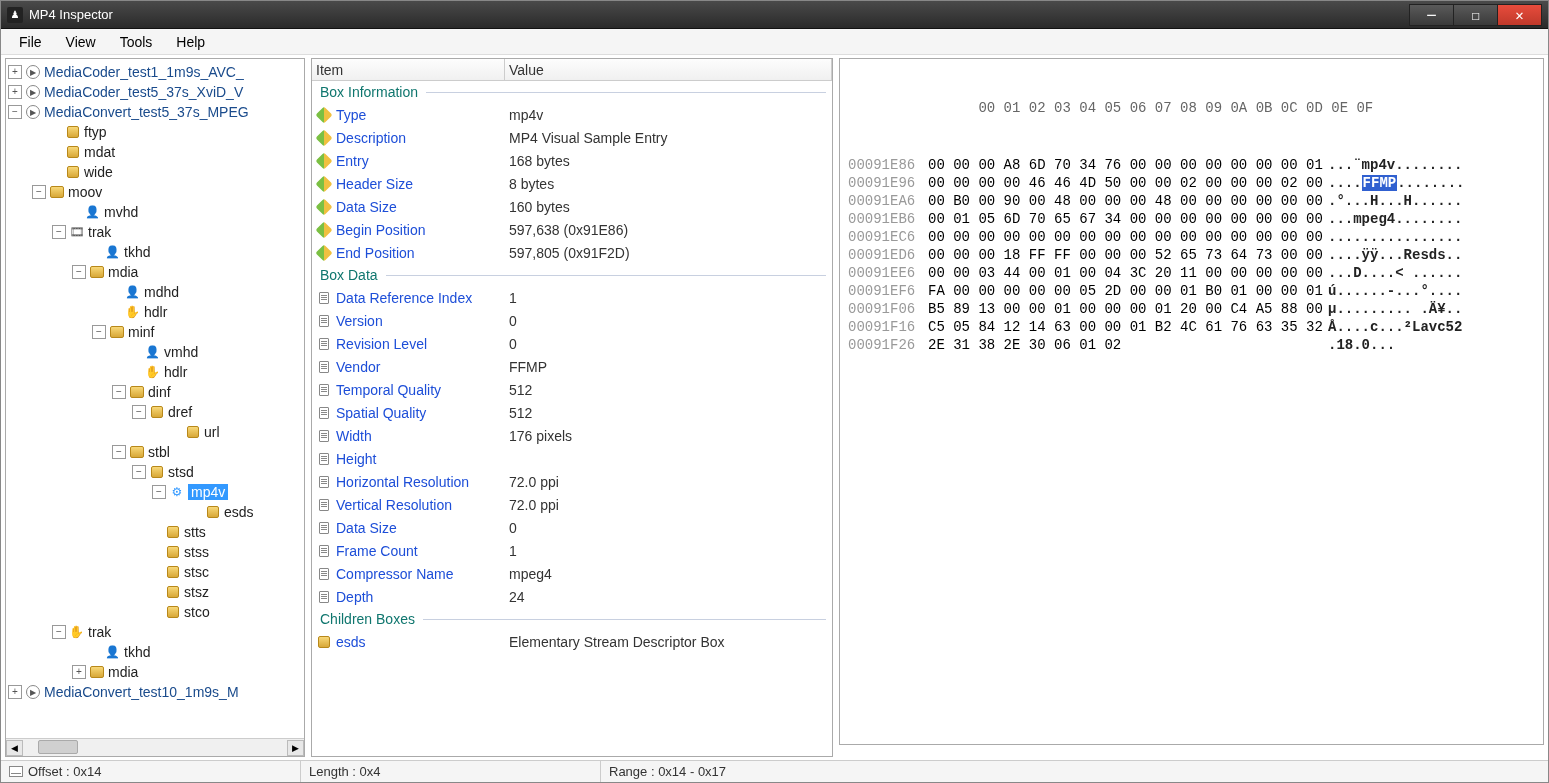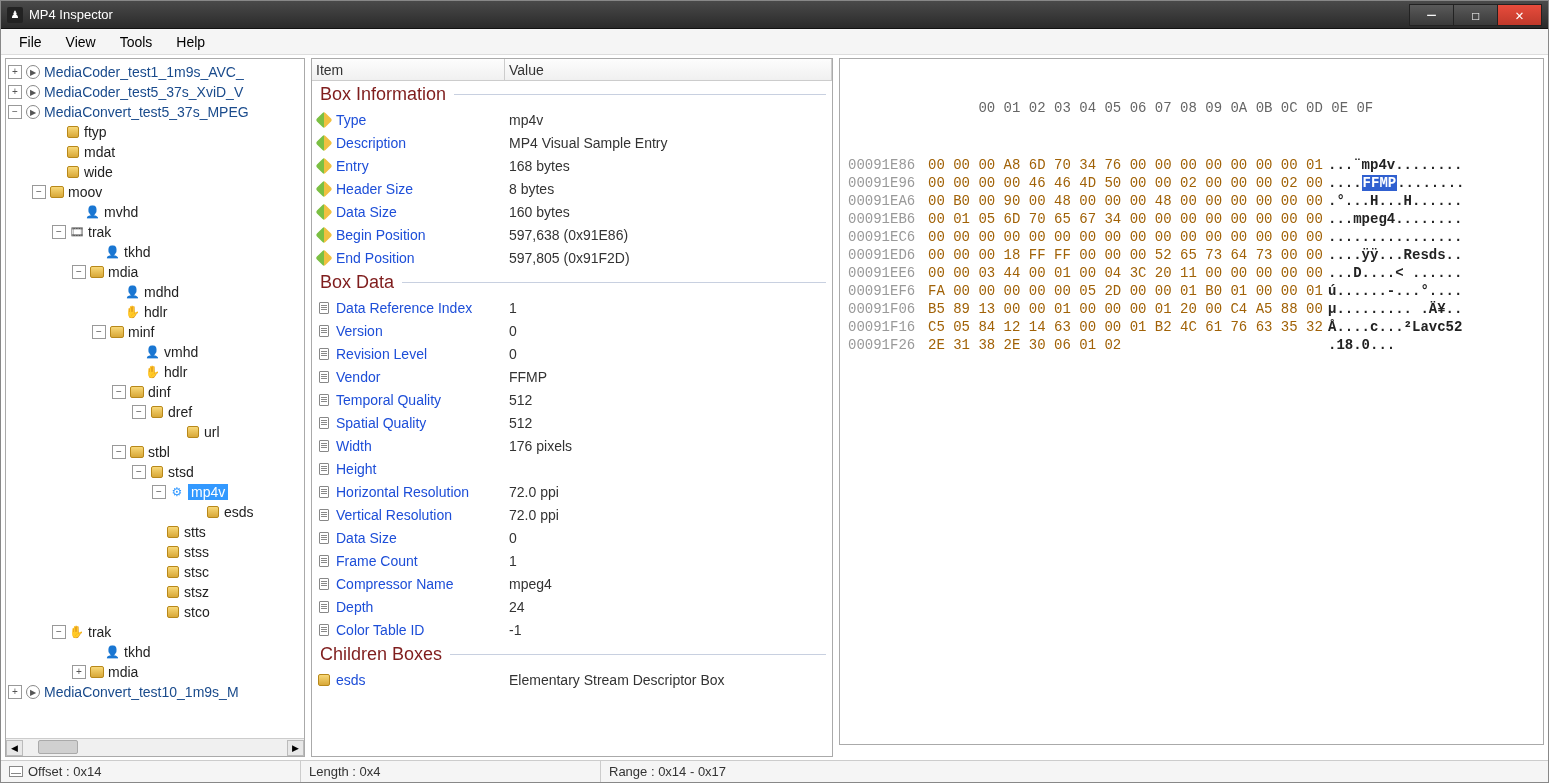--- a/index.html
+++ b/index.html
@@ -42,36 +42,36 @@
 .hscroll-track { flex: 1; height: 16px; background: #f0f0f0; position: relative; }
 .hscroll-thumb { position: absolute; left: 15px; top: 0; width: 40px; height: 14px; background: #d0d0d0; border: 1px solid #aaa; border-radius: 2px; cursor: pointer; }
 
 
 .details-panel { width: 522px; border: 1px solid #aaa; margin: 3px; background: #fff; display: flex; flex-direction: column; overflow: hidden; }
 .details-header { display: flex; height: 22px; border-bottom: 1px solid #ccc; font-size: 14px; color: #333; }
 .details-header-item { border-right: 1px solid #ccc; display: flex; align-items: center; padding-left: 4px; background: linear-gradient(#fdfdfd,#f0f0f0); }
 .dh-item { width: 193px; }
 .dh-value { flex: 1; }
 .details-body { flex: 1; overflow: auto; font-size: 14px; }
-.section-header { color: #7f1d1d; padding: 3px 6px 3px 8px; font-size: 18px; display: flex; align-items: center; }
+.section-header { color: #0f766e; padding: 3px 6px 3px 8px; font-size: 14px; display: flex; align-items: center; }
 .section-header::after { content: ""; flex: 1; height: 1px; background: #c8d0e0; margin-left: 8px; }
 .detail-row { display: flex; height: 23px; align-items: center; }
 .detail-icon { width: 16px; display: inline-flex; align-items: center; justify-content: center; margin-left: 4px; margin-right: 4px; }
 .ic-pencil { width: 12px; height: 12px; display: inline-block; background: linear-gradient(135deg,#7bc043 50%,#f0c040 50%); border-radius: 2px; transform: rotate(-45deg); }
 .ic-clip { width: 10px; height: 12px; border: 1px solid #888; border-radius: 1px; position: relative; }
 .ic-clip::before { content: ""; position: absolute; top: 2px; left: 1px; right: 1px; height: 1px; background: #888; box-shadow: 0 2px 0 #888, 0 4px 0 #888; }
 .detail-key { width: 173px; color: #1d4ed8; }
 .detail-val { flex: 1; color: #333; }
 
 
 .hex-panel { flex: 1; border: 1px solid #aaa; margin: 3px 4px 15px 3px; background: #fff; overflow: auto; padding: 4px 8px; font-family: "Consolas","Courier New",monospace; font-size: 14px; line-height: 18px; white-space: pre; }
 .hex-header { color: #666; margin-bottom: 3px; }
 .hex-row { display: flex; }
 .hex-addr { color: #999; width: 80px; }
-.hex-bytes { width: 400px; color: #a16207; }
+.hex-bytes { width: 400px; color: #000000; }
 .hex-ascii { color: #222; font-weight: bold; }
 .hex-hl { background: #3060d0; color: #fff; padding: 0 1px; }
 
 .statusbar { height: 22px; background: #f5f5f5; border-top: 1px solid #ccc; display: flex; align-items: center; font-size: 13px; color: #333; }
 .status-cell { border-right: 1px solid #ccc; height: 100%; display: flex; align-items: center; padding: 0 8px; }
 .status-icon { width: 14px; height: 11px; border: 1px solid #888; margin-right: 5px; position: relative; background: #fff; }
 .status-icon::before { content: ""; position: absolute; left: 1px; right: 1px; top: 6px; height: 1px; background: #888; }
 </style>
 </head>
 <body>
@@ -516,27 +516,20 @@
             <span class="detail-key">Compressor Name</span>
             <span class="detail-val">mpeg4</span>
           </div>
         <div class="detail-row">
             <span class="detail-icon">
               <span class="ic-clip"></span>
             </span>
             <span class="detail-key">Depth</span>
             <span class="detail-val">24</span>
           </div>
-        <div class="detail-row">
-            <span class="detail-icon">
-              <span class="ic-clip"></span>
-            </span>
-            <span class="detail-key">Color Table ID</span>
-            <span class="detail-val">-1</span>
-          </div>
 
         <div class="section-header">Children Boxes</div>
         <div class="detail-row">
             <span class="detail-icon">
               <span class="ic-box"></span>
             </span>
             <span class="detail-key">esds</span>
             <span class="detail-val">Elementary Stream Descriptor Box</span>
           </div>
       </div>

